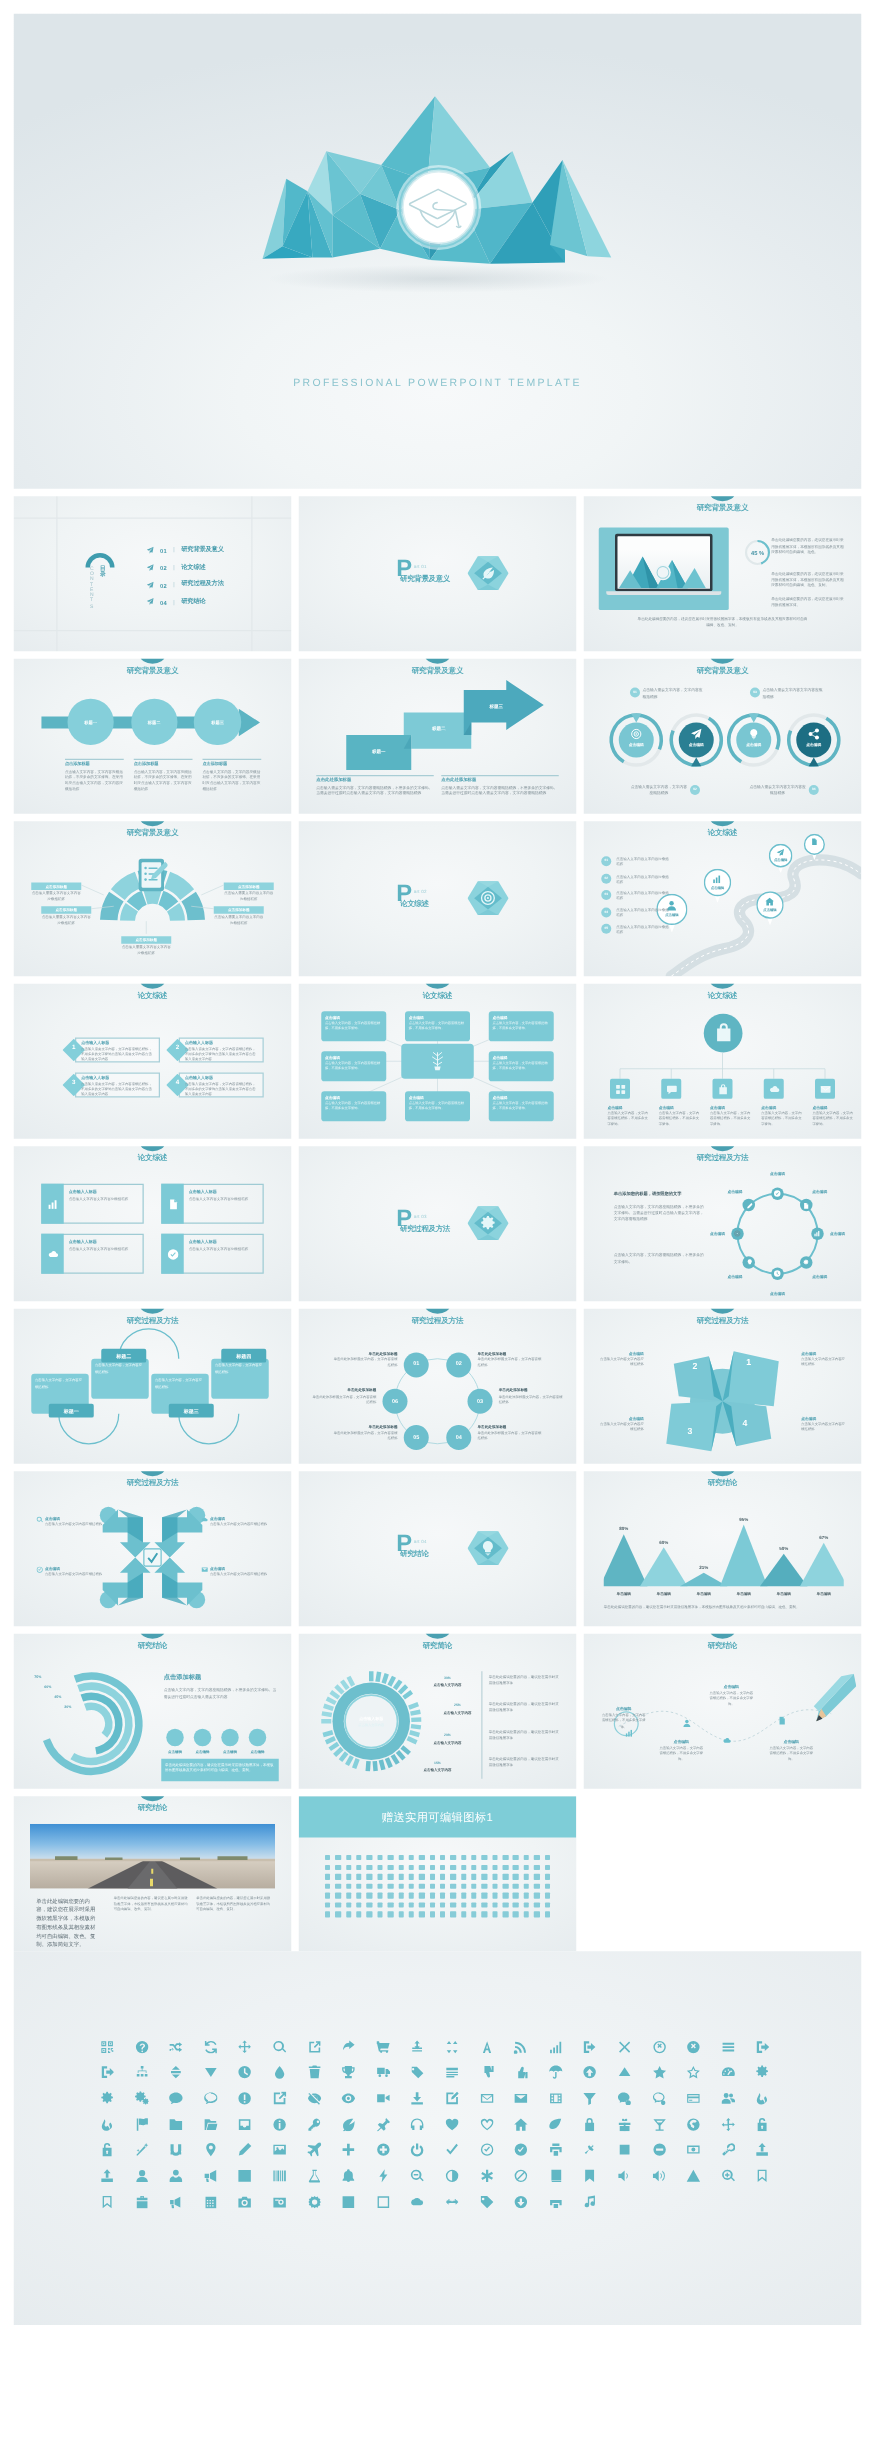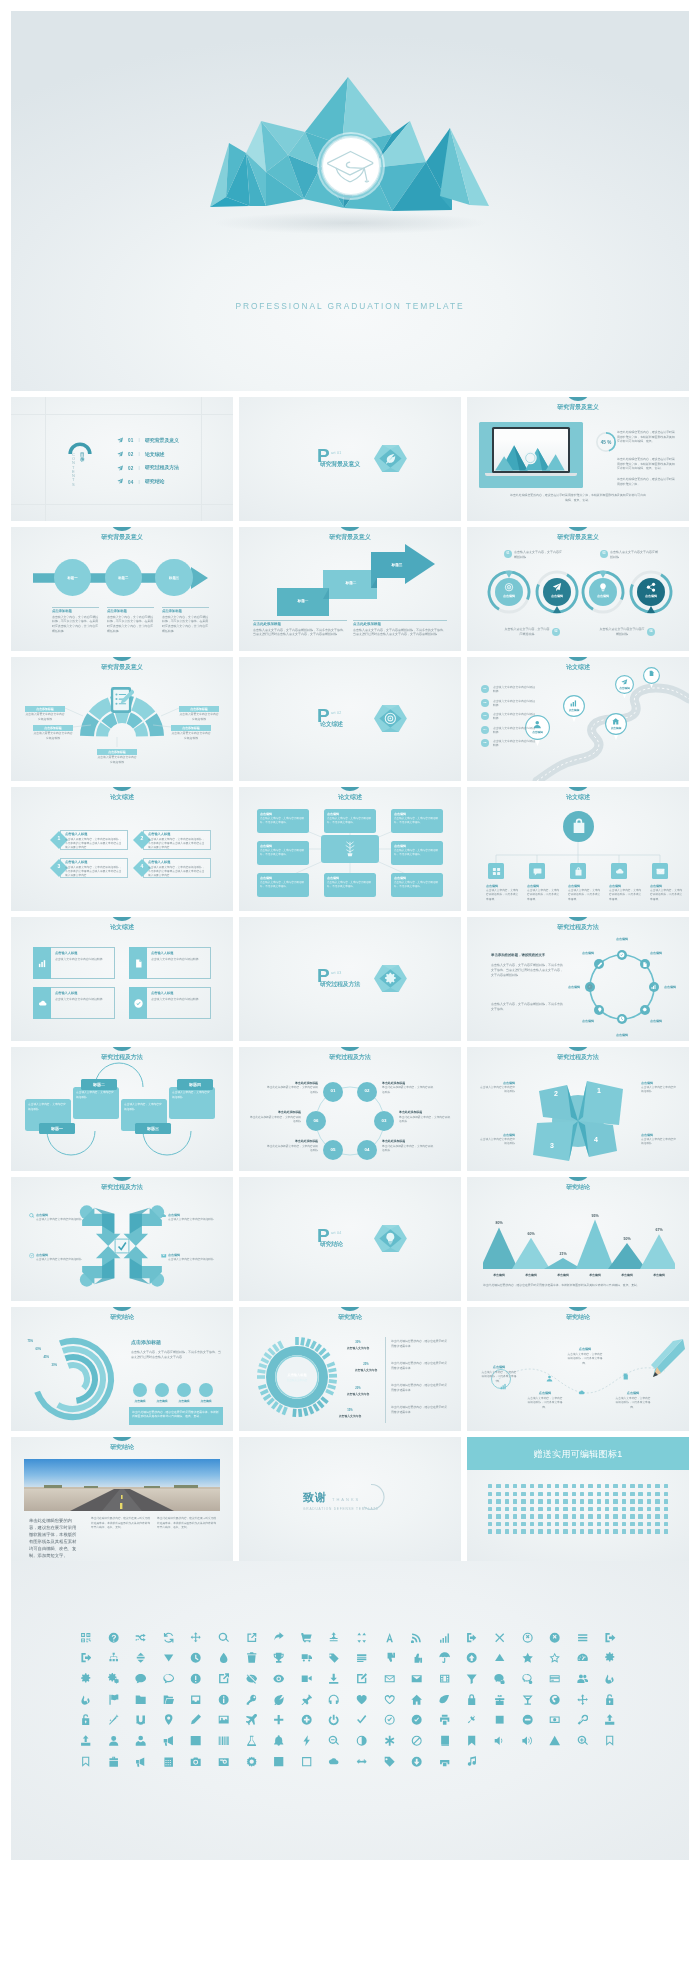--- a/index.html
+++ b/index.html
@@ -90,21 +90,21 @@
         <circle cx="36" cy="36" r="28.6" fill="#ffffff"></circle>
         <circle cx="36" cy="36" r="28.6" fill="none" stroke="#dceef1" stroke-width="1.2"></circle>
         <g fill="none" stroke="#b9d7dc" stroke-width="1.25" stroke-linejoin="round" stroke-linecap="round">
           <path d="M35.5 21.5 L57.2 32.3 Q58.6 33.1 57.2 33.9 L35.6 44.6 Q34.9 44.9 34.2 44.6 L13.3 34.2 Q12 33.4 13.3 32.6 Z"></path>
           <path d="M21.2 38.4 Q23.5 47.0 34.3 51.6 Q35.2 51.9 36.1 51.5 Q47 46.6 49.2 38.3"></path>
           <path d="M34.7 32.1 Q31.4 32.6 31.4 35.0 Q31.4 37.3 34.8 37.6 L49.3 38.4 L52.0 50.8"></path>
           <path d="M50.3 51.2 Q52 52.6 53.6 51.1"></path>
         </g>
       </svg>
     </div>
-    <div class="hero-sub">PROFESSIONAL GRADUATION TEMPLATE</div>
+    <div class="hero-sub">PROFESSIONAL POWERPOINT TEMPLATE</div>
   </div>
 
   <div class="grid" id="grid">
 <div class="thumb">
 <div class="ab" style="left:0;top:17px;width:222px;height:1px;background:#e2e8ea"></div>
 <div class="ab" style="left:0;top:107px;width:222px;height:1px;background:#e2e8ea"></div>
 <div class="ab" style="left:34px;top:0;width:1px;height:124px;background:#e2e8ea"></div>
 <div class="ab" style="left:190px;top:0;width:1px;height:124px;background:#e2e8ea"></div>
 <div class="ab" style="left:57px;top:40px;width:24px;height:18px"><svg viewBox="0 0 24 18" width="24" height="18">
             <path d="M2.2 17A9.8 9.8 0 0 1 21.8 17" fill="none" stroke="#3f9cae" stroke-width="3.6" stroke-linecap="butt"></path>
@@ -1045,28 +1045,20 @@
               <rect x="150" y="26" width="24" height="3"></rect>
               <rect x="60" y="27" width="14" height="2"></rect>
               <rect x="120" y="27" width="16" height="2"></rect>
             </g>
           </svg></div>
 <div class="ab" style="left:18px;top:80px;width:48px;font-size:4.3px;line-height:1.65;color:#5b6a72">单击此处编辑您要的内容，建议您在展示时采用微软雅黑字体，本模版所有图形线条及其相应素材均可自由编辑、改色、复制。添加简短文字。</div>
 <div class="ab" style="left:80px;top:80px;width:60px;font-size:2.7px;line-height:1.7;color:#7e8d94">单击此处编辑您要的内容，建议您在展示时采用微软雅黑字体，本模版所有图形线条及其相应素材均可自由编辑、改色、复制。</div>
 <div class="ab" style="left:146px;top:80px;width:60px;font-size:2.7px;line-height:1.7;color:#7e8d94">单击此处编辑您要的内容，建议您在展示时采用微软雅黑字体，本模版所有图形线条及其相应素材均可自由编辑、改色、复制。</div>
 </div>
 <div class="thumb">
-<div class="ab" style="left:64px;top:52px;font-size:11px;color:#4a9cae;font-weight:700;letter-spacing:1px">致谢</div>
-<div class="ab" style="left:93px;top:60px;font-size:4px;color:#b4ccd3;letter-spacing:2px">THANKS</div>
-<div class="ab" style="left:64px;top:70px;font-size:3.2px;color:#b0c6cd;letter-spacing:.8px;white-space:nowrap">GRADUATION  DEFENSE  TEMPLATE</div>
-<svg class="ab" style="left:118px;top:46px" width="28" height="28" viewBox="0 0 28 28">
-          <path d="M14 1.5A12.5 12.5 0 1 1 7 24" fill="none" stroke="#c2d7dd" stroke-width="1.1"></path>
-        </svg>
-</div>
-<div class="thumb">
 <div class="ab" style="left:0;top:0;width:222px;height:33px;background:#7ecdd7"></div>
 <div class="ab" style="left:0;top:11px;width:222px;text-align:center;font-size:9px;color:#fff;letter-spacing:.3px">赠送实用可编辑图标1</div>
 <div class="ab" style="left:21px;top:47px;width:180px">
           <div class="mirow">
             <span class="mi"></span>
             <span class="mi"></span>
             <span class="mi"></span>
             <span class="mi"></span>
             <span class="mi"></span>
             <span class="mi"></span>

